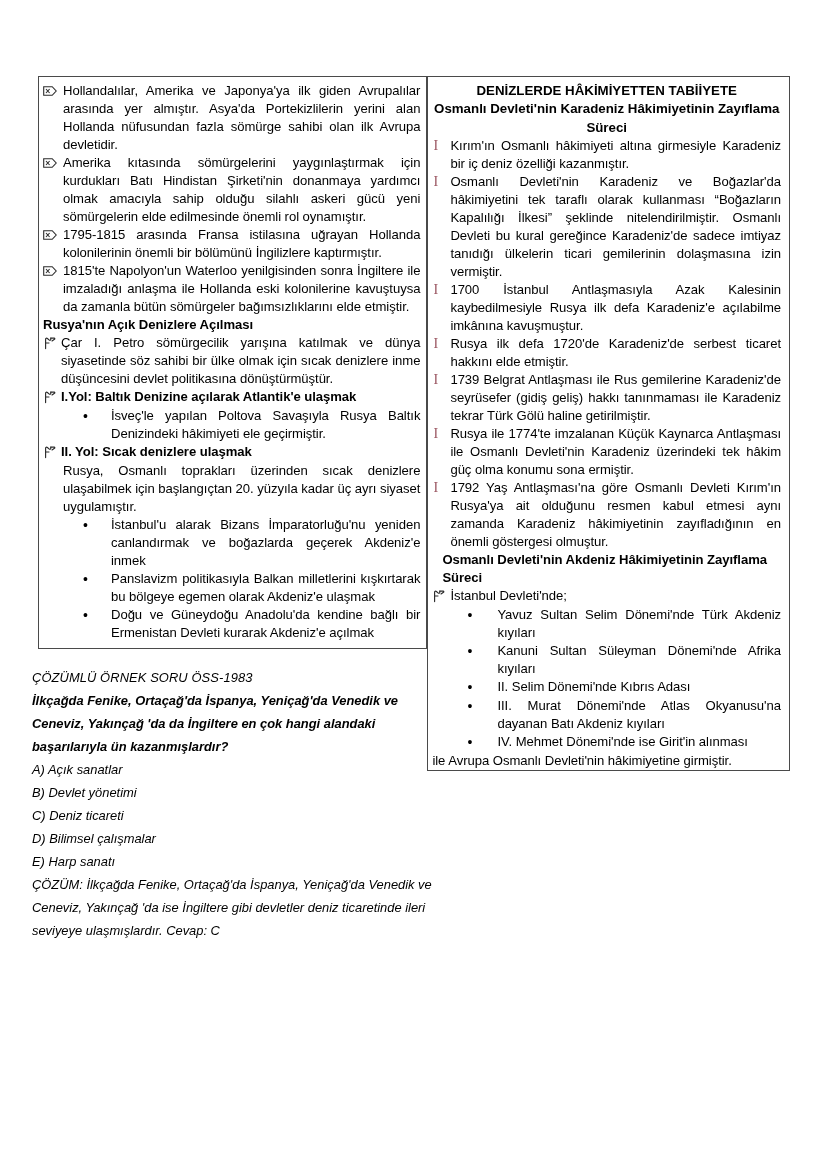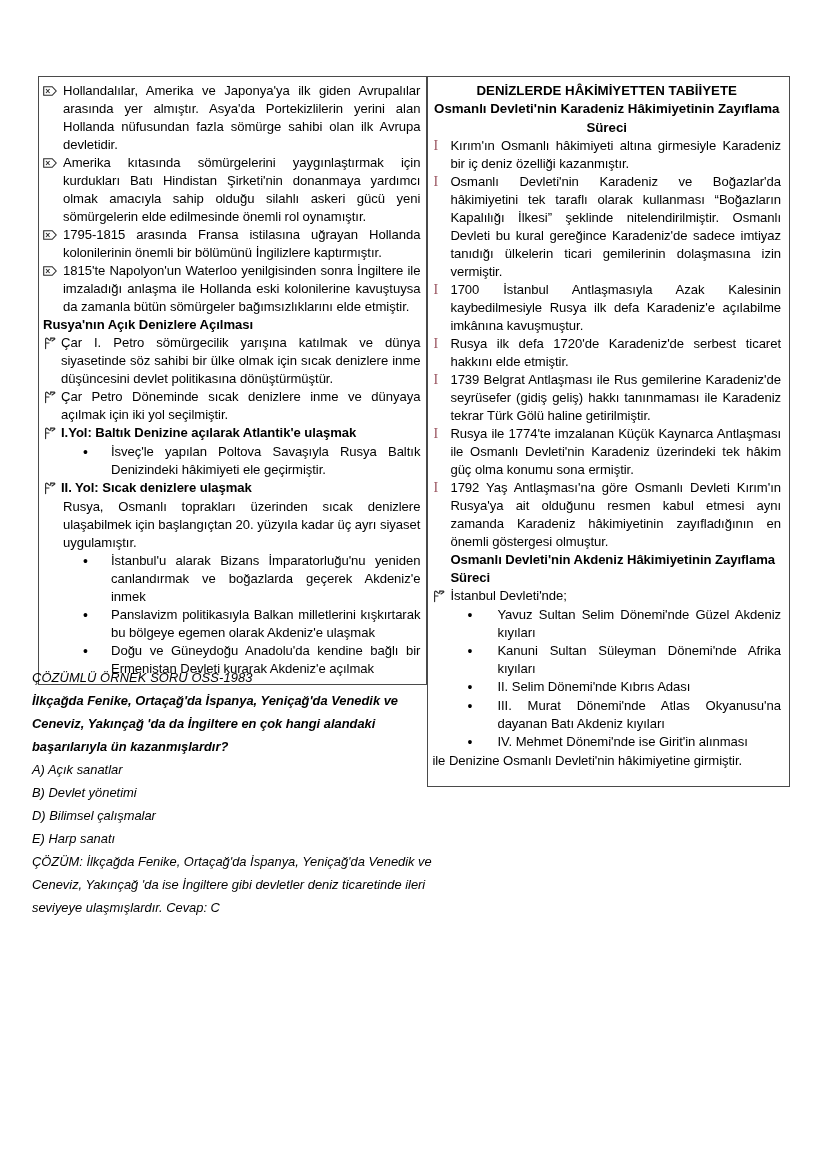--- a/index.html
+++ b/index.html
@@ -40,21 +40,21 @@
     border: 1.4px solid #4a4a4a;
     box-sizing: border-box;
     background: #fff;
   }
   .cell-left {
     width: 405px;
     padding: 5px 6px 6px 4px;
   }
   .cell-right {
     width: 377px;
-    padding: 5px 8px 16px 4px;
+    padding: 5px 8px 0 4px;
   }
 
   
   .txt {
     font-size: 13.1px;
     line-height: 18.0px;
     letter-spacing: -0.05px;
   }
   .b { font-weight: bold; }
 
@@ -236,159 +236,148 @@
             <svg width="13" height="13" viewBox="0 0 13 13">
               <path d="M2.6 11.6 L2.6 2.2 C2.6 1.2 3.6 0.8 4.4 1.5 L6.0 2.9 C6.8 3.6 7.8 3.2 7.8 2.2 L7.8 1.1" fill="none" stroke="#2b2b2b" stroke-width="1.15" stroke-linecap="round"></path>
               <path d="M7.8 1.1 L11.2 1.1 C11.9 1.1 12.1 1.9 11.5 2.3 L9.0 4.0" fill="none" stroke="#2b2b2b" stroke-width="1.15" stroke-linecap="round"></path>
               <path d="M2.6 6.0 L6.4 6.0" fill="none" stroke="#2b2b2b" stroke-width="1.0"></path>
             </svg>
           </span>
         </span>
         <span class="body-txt">Çar I. Petro sömürgecilik yarışına katılmak ve dünya siyasetinde söz sahibi bir ülke olmak için sıcak denizlere inme düşüncesini devlet politikasına dönüştürmüştür.</span>
       </div>
 
+
       <div class="item txt">
         <span class="marker narrow">
           <span class="mk-pennant">
             <svg width="13" height="13" viewBox="0 0 13 13">
               <path d="M2.6 11.6 L2.6 2.2 C2.6 1.2 3.6 0.8 4.4 1.5 L6.0 2.9 C6.8 3.6 7.8 3.2 7.8 2.2 L7.8 1.1" fill="none" stroke="#2b2b2b" stroke-width="1.15" stroke-linecap="round"></path>
               <path d="M7.8 1.1 L11.2 1.1 C11.9 1.1 12.1 1.9 11.5 2.3 L9.0 4.0" fill="none" stroke="#2b2b2b" stroke-width="1.15" stroke-linecap="round"></path>
               <path d="M2.6 6.0 L6.4 6.0" fill="none" stroke="#2b2b2b" stroke-width="1.0"></path>
             </svg>
           </span>
         </span>
-        <span class="body-txt">Çar Petro Döneminde sıcak denizlere inme ve dünyaya açılmak için iki yol seçilmiştir.</span>
+        <span class="body-txt"><span class="b">I.Yol:</span><span class="b"> Baltık Denizine açılarak Atlantik'e ulaşmak</span></span>
+      </div>
+
+      <div class="sub-item txt">
+        <span class="marker"><span class="mk-dot">•</span></span>
+        <span class="body-txt">İsveç'le yapılan Poltova Savaşıyla Rusya Baltık Denizindeki hâkimiyeti ele geçirmiştir.</span>
       </div>
 
       <div class="item txt">
         <span class="marker narrow">
           <span class="mk-pennant">
             <svg width="13" height="13" viewBox="0 0 13 13">
               <path d="M2.6 11.6 L2.6 2.2 C2.6 1.2 3.6 0.8 4.4 1.5 L6.0 2.9 C6.8 3.6 7.8 3.2 7.8 2.2 L7.8 1.1" fill="none" stroke="#2b2b2b" stroke-width="1.15" stroke-linecap="round"></path>
               <path d="M7.8 1.1 L11.2 1.1 C11.9 1.1 12.1 1.9 11.5 2.3 L9.0 4.0" fill="none" stroke="#2b2b2b" stroke-width="1.15" stroke-linecap="round"></path>
               <path d="M2.6 6.0 L6.4 6.0" fill="none" stroke="#2b2b2b" stroke-width="1.0"></path>
             </svg>
           </span>
         </span>
-        <span class="body-txt"><span class="b">I.Yol:</span><span class="b"> Baltık Denizine açılarak Atlantik'e ulaşmak</span></span>
-      </div>
+        <span class="body-txt"><span class="b">II. Yol:</span><span class="b"> Sıcak denizlere ulaşmak</span></span>
+      </div>
+
+      <div class="txt noind body-txt" style="margin-left:20px;">Rusya, Osmanlı toprakları üzerinden sıcak denizlere ulaşabilmek için başlangıçtan 20. yüzyıla kadar üç ayrı siyaset uygulamıştır.</div>
 
       <div class="sub-item txt">
         <span class="marker"><span class="mk-dot">•</span></span>
-        <span class="body-txt">İsveç'le yapılan Poltova Savaşıyla Rusya Baltık Denizindeki hâkimiyeti ele geçirmiştir.</span>
-      </div>
+        <span class="body-txt">İstanbul'u alarak Bizans İmparatorluğu'nu yeniden canlandırmak ve boğazlarda geçerek Akdeniz'e inmek</span>
+      </div>
+      <div class="sub-item txt">
+        <span class="marker"><span class="mk-dot">•</span></span>
+        <span class="body-txt">Panslavizm politikasıyla Balkan milletlerini kışkırtarak bu bölgeye egemen olarak Akdeniz'e ulaşmak</span>
+      </div>
+      <div class="sub-item txt">
+        <span class="marker"><span class="mk-dot">•</span></span>
+        <span class="body-txt">Doğu ve Güneydoğu Anadolu'da kendine bağlı bir Ermenistan Devleti kurarak Akdeniz'e açılmak</span>
+      </div>
+
+    </div>
+
+    <div class="cell cell-right">
+
+      <div class="center-head">DENİZLERDE HÂKİMİYETTEN TABİİYETE</div>
+      <div class="center-head">Osmanlı Devleti'nin Karadeniz Hâkimiyetinin Zayıflama Süreci</div>
+
+      <div class="item txt">
+        <span class="marker narrow"><span class="mk-ser-i">I</span></span>
+        <span class="body-txt">Kırım'ın Osmanlı hâkimiyeti altına girmesiyle Karadeniz bir iç deniz özelliği kazanmıştır.</span>
+      </div>
+      <div class="item txt">
+        <span class="marker narrow"><span class="mk-ser-i">I</span></span>
+        <span class="body-txt">Osmanlı Devleti'nin Karadeniz ve Boğazlar'da hâkimiyetini tek taraflı olarak kullanması “Boğazların Kapalılığı İlkesi” şeklinde nitelendirilmiştir. Osmanlı Devleti bu kural gereğince Karadeniz'de sadece imtiyaz tanıdığı ülkelerin ticari gemilerinin dolaşmasına izin vermiştir.</span>
+      </div>
+      <div class="item txt">
+        <span class="marker narrow"><span class="mk-ser-i">I</span></span>
+        <span class="body-txt">1700 İstanbul Antlaşmasıyla Azak Kalesinin kaybedilmesiyle Rusya ilk defa Karadeniz'e açılabilme imkânına kavuşmuştur.</span>
+      </div>
+      <div class="item txt">
+        <span class="marker narrow"><span class="mk-ser-i">I</span></span>
+        <span class="body-txt">Rusya ilk defa 1720'de Karadeniz'de serbest ticaret hakkını elde etmiştir.</span>
+      </div>
+      <div class="item txt">
+        <span class="marker narrow"><span class="mk-ser-i">I</span></span>
+        <span class="body-txt">1739 Belgrat Antlaşması ile Rus gemilerine Karadeniz'de seyrüsefer (gidiş geliş) hakkı tanınmaması ile Karadeniz tekrar Türk Gölü haline getirilmiştir.</span>
+      </div>
+      <div class="item txt">
+        <span class="marker narrow"><span class="mk-ser-i">I</span></span>
+        <span class="body-txt">Rusya ile 1774'te imzalanan Küçük Kaynarca Antlaşması ile Osmanlı Devleti'nin Karadeniz üzerindeki tek hâkim güç olma konumu sona ermiştir.</span>
+      </div>
+      <div class="item txt">
+        <span class="marker narrow"><span class="mk-ser-i">I</span></span>
+        <span class="body-txt">1792 Yaş Antlaşması'na göre Osmanlı Devleti Kırım'ın Rusya'ya ait olduğunu resmen kabul etmesi aynı zamanda Karadeniz hâkimiyetinin zayıfladığının en önemli göstergesi olmuştur.</span>
+      </div>
+
+      <div class="txt b" style="margin-left:10px;">Osmanlı Devleti'nin Akdeniz Hâkimiyetinin Zayıflama Süreci</div>
 
       <div class="item txt">
         <span class="marker narrow">
           <span class="mk-pennant">
             <svg width="13" height="13" viewBox="0 0 13 13">
               <path d="M2.6 11.6 L2.6 2.2 C2.6 1.2 3.6 0.8 4.4 1.5 L6.0 2.9 C6.8 3.6 7.8 3.2 7.8 2.2 L7.8 1.1" fill="none" stroke="#2b2b2b" stroke-width="1.15" stroke-linecap="round"></path>
               <path d="M7.8 1.1 L11.2 1.1 C11.9 1.1 12.1 1.9 11.5 2.3 L9.0 4.0" fill="none" stroke="#2b2b2b" stroke-width="1.15" stroke-linecap="round"></path>
               <path d="M2.6 6.0 L6.4 6.0" fill="none" stroke="#2b2b2b" stroke-width="1.0"></path>
             </svg>
           </span>
         </span>
-        <span class="body-txt"><span class="b">II. Yol:</span><span class="b"> Sıcak denizlere ulaşmak</span></span>
-      </div>
-
-      <div class="txt noind body-txt" style="margin-left:20px;">Rusya, Osmanlı toprakları üzerinden sıcak denizlere ulaşabilmek için başlangıçtan 20. yüzyıla kadar üç ayrı siyaset uygulamıştır.</div>
-
-      <div class="sub-item txt">
-        <span class="marker"><span class="mk-dot">•</span></span>
-        <span class="body-txt">İstanbul'u alarak Bizans İmparatorluğu'nu yeniden canlandırmak ve boğazlarda geçerek Akdeniz'e inmek</span>
-      </div>
-      <div class="sub-item txt">
-        <span class="marker"><span class="mk-dot">•</span></span>
-        <span class="body-txt">Panslavizm politikasıyla Balkan milletlerini kışkırtarak bu bölgeye egemen olarak Akdeniz'e ulaşmak</span>
-      </div>
-      <div class="sub-item txt">
-        <span class="marker"><span class="mk-dot">•</span></span>
-        <span class="body-txt">Doğu ve Güneydoğu Anadolu'da kendine bağlı bir Ermenistan Devleti kurarak Akdeniz'e açılmak</span>
-      </div>
-
-    </div>
-
-    <div class="cell cell-right">
-
-      <div class="center-head">DENİZLERDE HÂKİMİYETTEN TABİİYETE</div>
-      <div class="center-head">Osmanlı Devleti'nin Karadeniz Hâkimiyetinin Zayıflama Süreci</div>
-
-      <div class="item txt">
-        <span class="marker narrow"><span class="mk-ser-i">I</span></span>
-        <span class="body-txt">Kırım'ın Osmanlı hâkimiyeti altına girmesiyle Karadeniz bir iç deniz özelliği kazanmıştır.</span>
-      </div>
-      <div class="item txt">
-        <span class="marker narrow"><span class="mk-ser-i">I</span></span>
-        <span class="body-txt">Osmanlı Devleti'nin Karadeniz ve Boğazlar'da hâkimiyetini tek taraflı olarak kullanması “Boğazların Kapalılığı İlkesi” şeklinde nitelendirilmiştir. Osmanlı Devleti bu kural gereğince Karadeniz'de sadece imtiyaz tanıdığı ülkelerin ticari gemilerinin dolaşmasına izin vermiştir.</span>
-      </div>
-      <div class="item txt">
-        <span class="marker narrow"><span class="mk-ser-i">I</span></span>
-        <span class="body-txt">1700 İstanbul Antlaşmasıyla Azak Kalesinin kaybedilmesiyle Rusya ilk defa Karadeniz'e açılabilme imkânına kavuşmuştur.</span>
-      </div>
-      <div class="item txt">
-        <span class="marker narrow"><span class="mk-ser-i">I</span></span>
-        <span class="body-txt">Rusya ilk defa 1720'de Karadeniz'de serbest ticaret hakkını elde etmiştir.</span>
-      </div>
-      <div class="item txt">
-        <span class="marker narrow"><span class="mk-ser-i">I</span></span>
-        <span class="body-txt">1739 Belgrat Antlaşması ile Rus gemilerine Karadeniz'de seyrüsefer (gidiş geliş) hakkı tanınmaması ile Karadeniz tekrar Türk Gölü haline getirilmiştir.</span>
-      </div>
-      <div class="item txt">
-        <span class="marker narrow"><span class="mk-ser-i">I</span></span>
-        <span class="body-txt">Rusya ile 1774'te imzalanan Küçük Kaynarca Antlaşması ile Osmanlı Devleti'nin Karadeniz üzerindeki tek hâkim güç olma konumu sona ermiştir.</span>
-      </div>
-      <div class="item txt">
-        <span class="marker narrow"><span class="mk-ser-i">I</span></span>
-        <span class="body-txt">1792 Yaş Antlaşması'na göre Osmanlı Devleti Kırım'ın Rusya'ya ait olduğunu resmen kabul etmesi aynı zamanda Karadeniz hâkimiyetinin zayıfladığının en önemli göstergesi olmuştur.</span>
-      </div>
-
-      <div class="txt b" style="margin-left:18px;">Osmanlı Devleti'nin Akdeniz Hâkimiyetinin Zayıflama Süreci</div>
-
-      <div class="item txt">
-        <span class="marker narrow">
-          <span class="mk-pennant">
-            <svg width="13" height="13" viewBox="0 0 13 13">
-              <path d="M2.6 11.6 L2.6 2.2 C2.6 1.2 3.6 0.8 4.4 1.5 L6.0 2.9 C6.8 3.6 7.8 3.2 7.8 2.2 L7.8 1.1" fill="none" stroke="#2b2b2b" stroke-width="1.15" stroke-linecap="round"></path>
-              <path d="M7.8 1.1 L11.2 1.1 C11.9 1.1 12.1 1.9 11.5 2.3 L9.0 4.0" fill="none" stroke="#2b2b2b" stroke-width="1.15" stroke-linecap="round"></path>
-              <path d="M2.6 6.0 L6.4 6.0" fill="none" stroke="#2b2b2b" stroke-width="1.0"></path>
-            </svg>
-          </span>
-        </span>
         <span class="body-txt">İstanbul Devleti'nde;</span>
       </div>
 
       <div class="sub-item-r txt">
         <span class="marker"><span class="mk-dot">•</span></span>
-        <span class="body-txt">Yavuz Sultan Selim Dönemi'nde Güzel Akdeniz kıyıları</span>
+        <span class="body-txt">Yavuz Sultan Selim Dönemi'nde Türk Akdeniz kıyıları</span>
       </div>
       <div class="sub-item-r txt">
         <span class="marker"><span class="mk-dot">•</span></span>
         <span class="body-txt"> Kanuni Sultan Süleyman Dönemi'nde Afrika kıyıları</span>
       </div>
       <div class="sub-item-r txt">
         <span class="marker"><span class="mk-dot">•</span></span>
         <span class="body-txt">II. Selim Dönemi'nde Kıbrıs Adası</span>
       </div>
       <div class="sub-item-r txt">
         <span class="marker"><span class="mk-dot">•</span></span>
         <span class="body-txt"> III. Murat Dönemi'nde Atlas Okyanusu'na dayanan Batı Akdeniz kıyıları</span>
       </div>
       <div class="sub-item-r txt">
         <span class="marker"><span class="mk-dot">•</span></span>
         <span class="body-txt"> IV. Mehmet Dönemi'nde ise Girit'in alınması</span>
       </div>
 
-      <div class="txt">ile Denizine Osmanlı Devleti'nin hâkimiyetine girmiştir.</div>
+      <div class="txt">ile Avrupa Osmanlı Devleti'nin hâkimiyetine girmiştir.</div>
 
     </div>
   </div>
 
   <div class="qblock">
     <div class="srcline">ÇÖZÜMLÜ ÖRNEK SORU ÖSS-1983</div>
     <div class="stem">İlkçağda Fenike, Ortaçağ'da İspanya, Yeniçağ'da Venedik ve Ceneviz, Yakınçağ 'da da İngiltere en çok hangi alandaki başarılarıyla ün kazanmışlardır?</div>
     <div class="opt">A) Açık sanatlar</div>
     <div class="opt">B) Devlet yönetimi</div>
+    <div class="opt">C) Deniz ticareti</div>
     <div class="opt">D) Bilimsel çalışmalar</div>
     <div class="opt">E) Harp sanatı</div>
     <div class="ans">ÇÖZÜM: İlkçağda Fenike, Ortaçağ'da İspanya, Yeniçağ'da Venedik ve Ceneviz, Yakınçağ 'da ise İngiltere gibi devletler deniz ticaretinde ileri seviyeye ulaşmışlardır. Cevap: C</div>
   </div>
 
 </div>
 
 </body></html>

